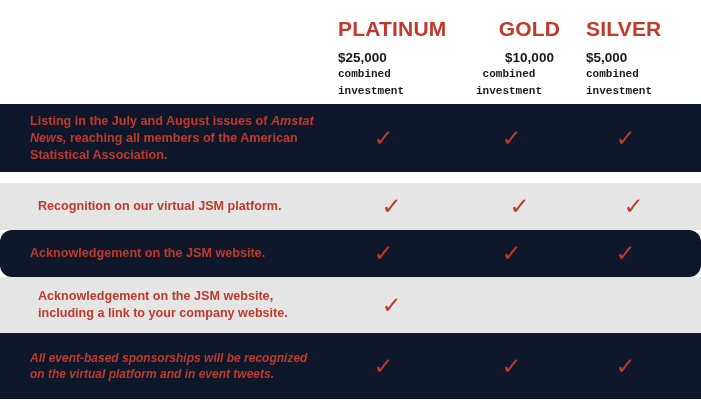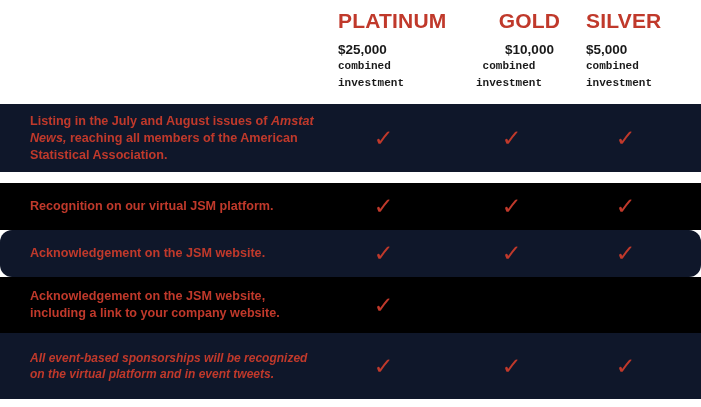--- a/index.html
+++ b/index.html
@@ -26,21 +26,21 @@
     align-items: flex-start;
     height: 104px;
     box-sizing: border-box;
   }
   .header .feature-col {
     width: 338px;
     flex: 0 0 338px;
   }
   .tier {
     flex: 0 0 auto;
-    padding-top: 8px;
+    padding-top: 16px;
   }
   .tier.platinum { width: 135px; }
   .tier.gold     { width: 113px; text-align: center; }
   .tier.silver   { width: 115px; }
 
   .tier-name {
     color: #c0392b;
     font-weight: bold;
     font-size: 21px;
     letter-spacing: 0.2px;
@@ -63,21 +63,21 @@
     font-family: Liberation Mono, monospace;
   }
 
   
   .row {
     display: flex;
     align-items: center;
     box-sizing: border-box;
   }
   .row.shaded { background: #0f172a; }
-  .row.plain  { background: #000000; }
+  .row.plain  { background: #e5e5e5; padding-left: 8px; }
 
   .cell-feature {
     width: 338px;
     flex: 0 0 338px;
     box-sizing: border-box;
     padding: 10px 18px 10px 30px;
     color: #c0392b;
     font-size: 12.6px;
     font-weight: bold;
     line-height: 17px;

